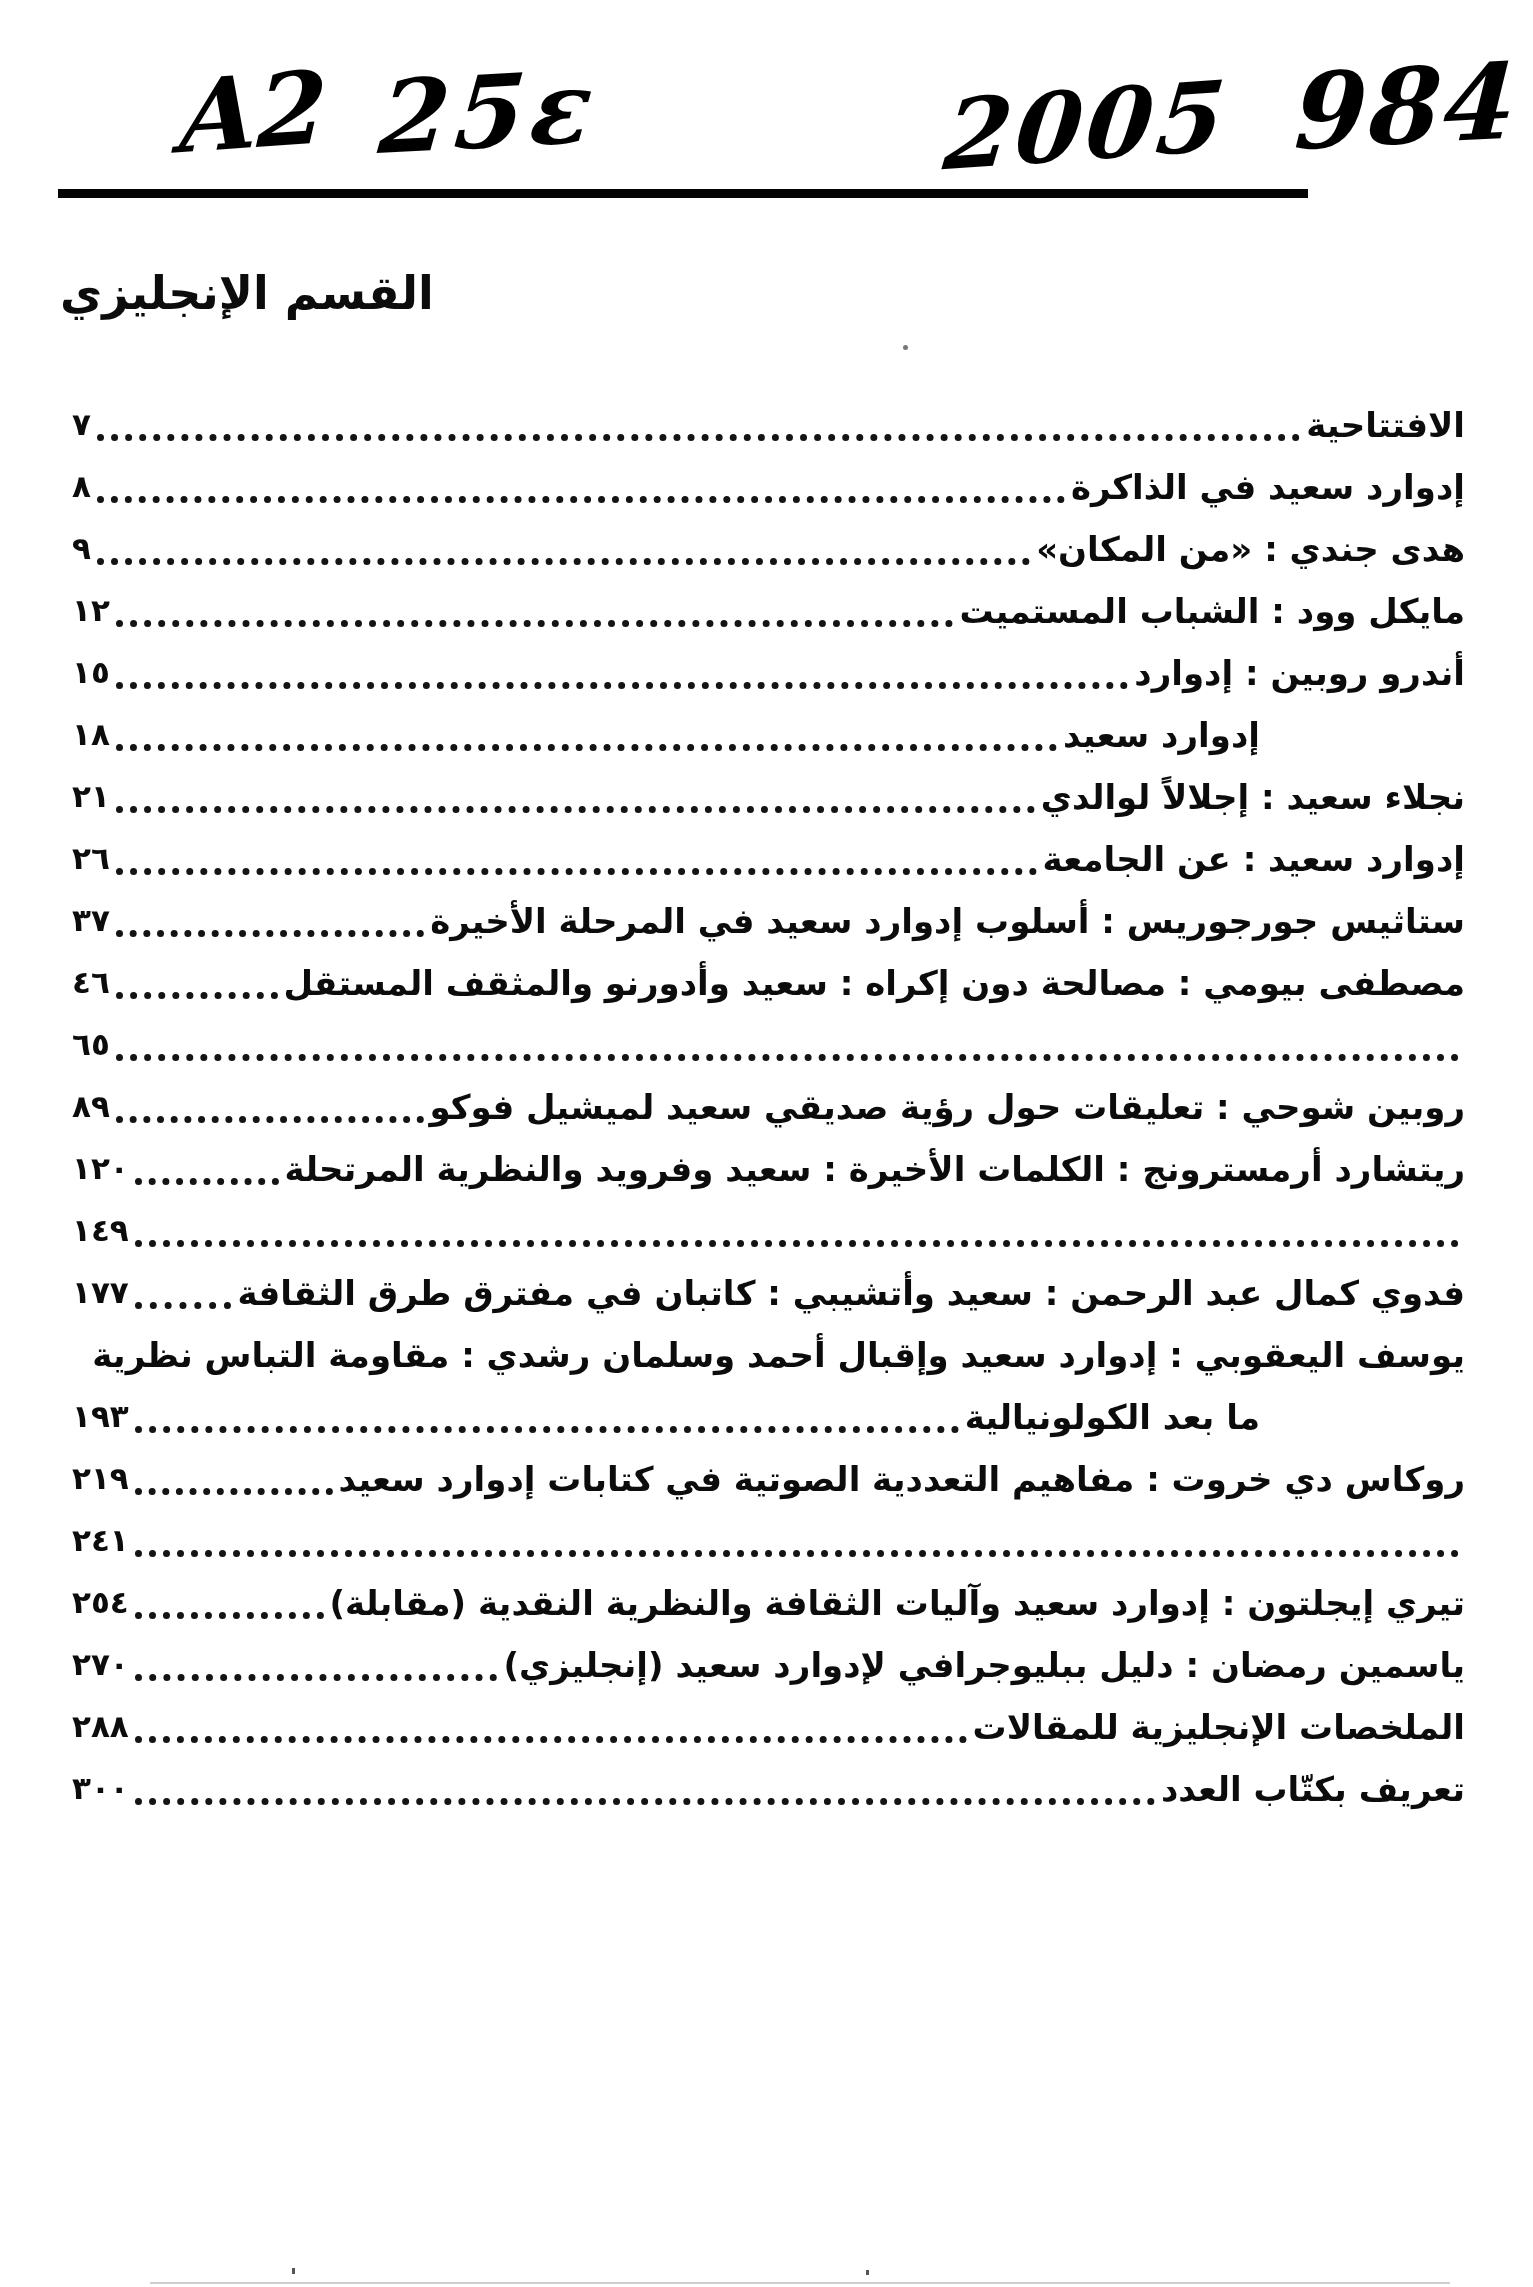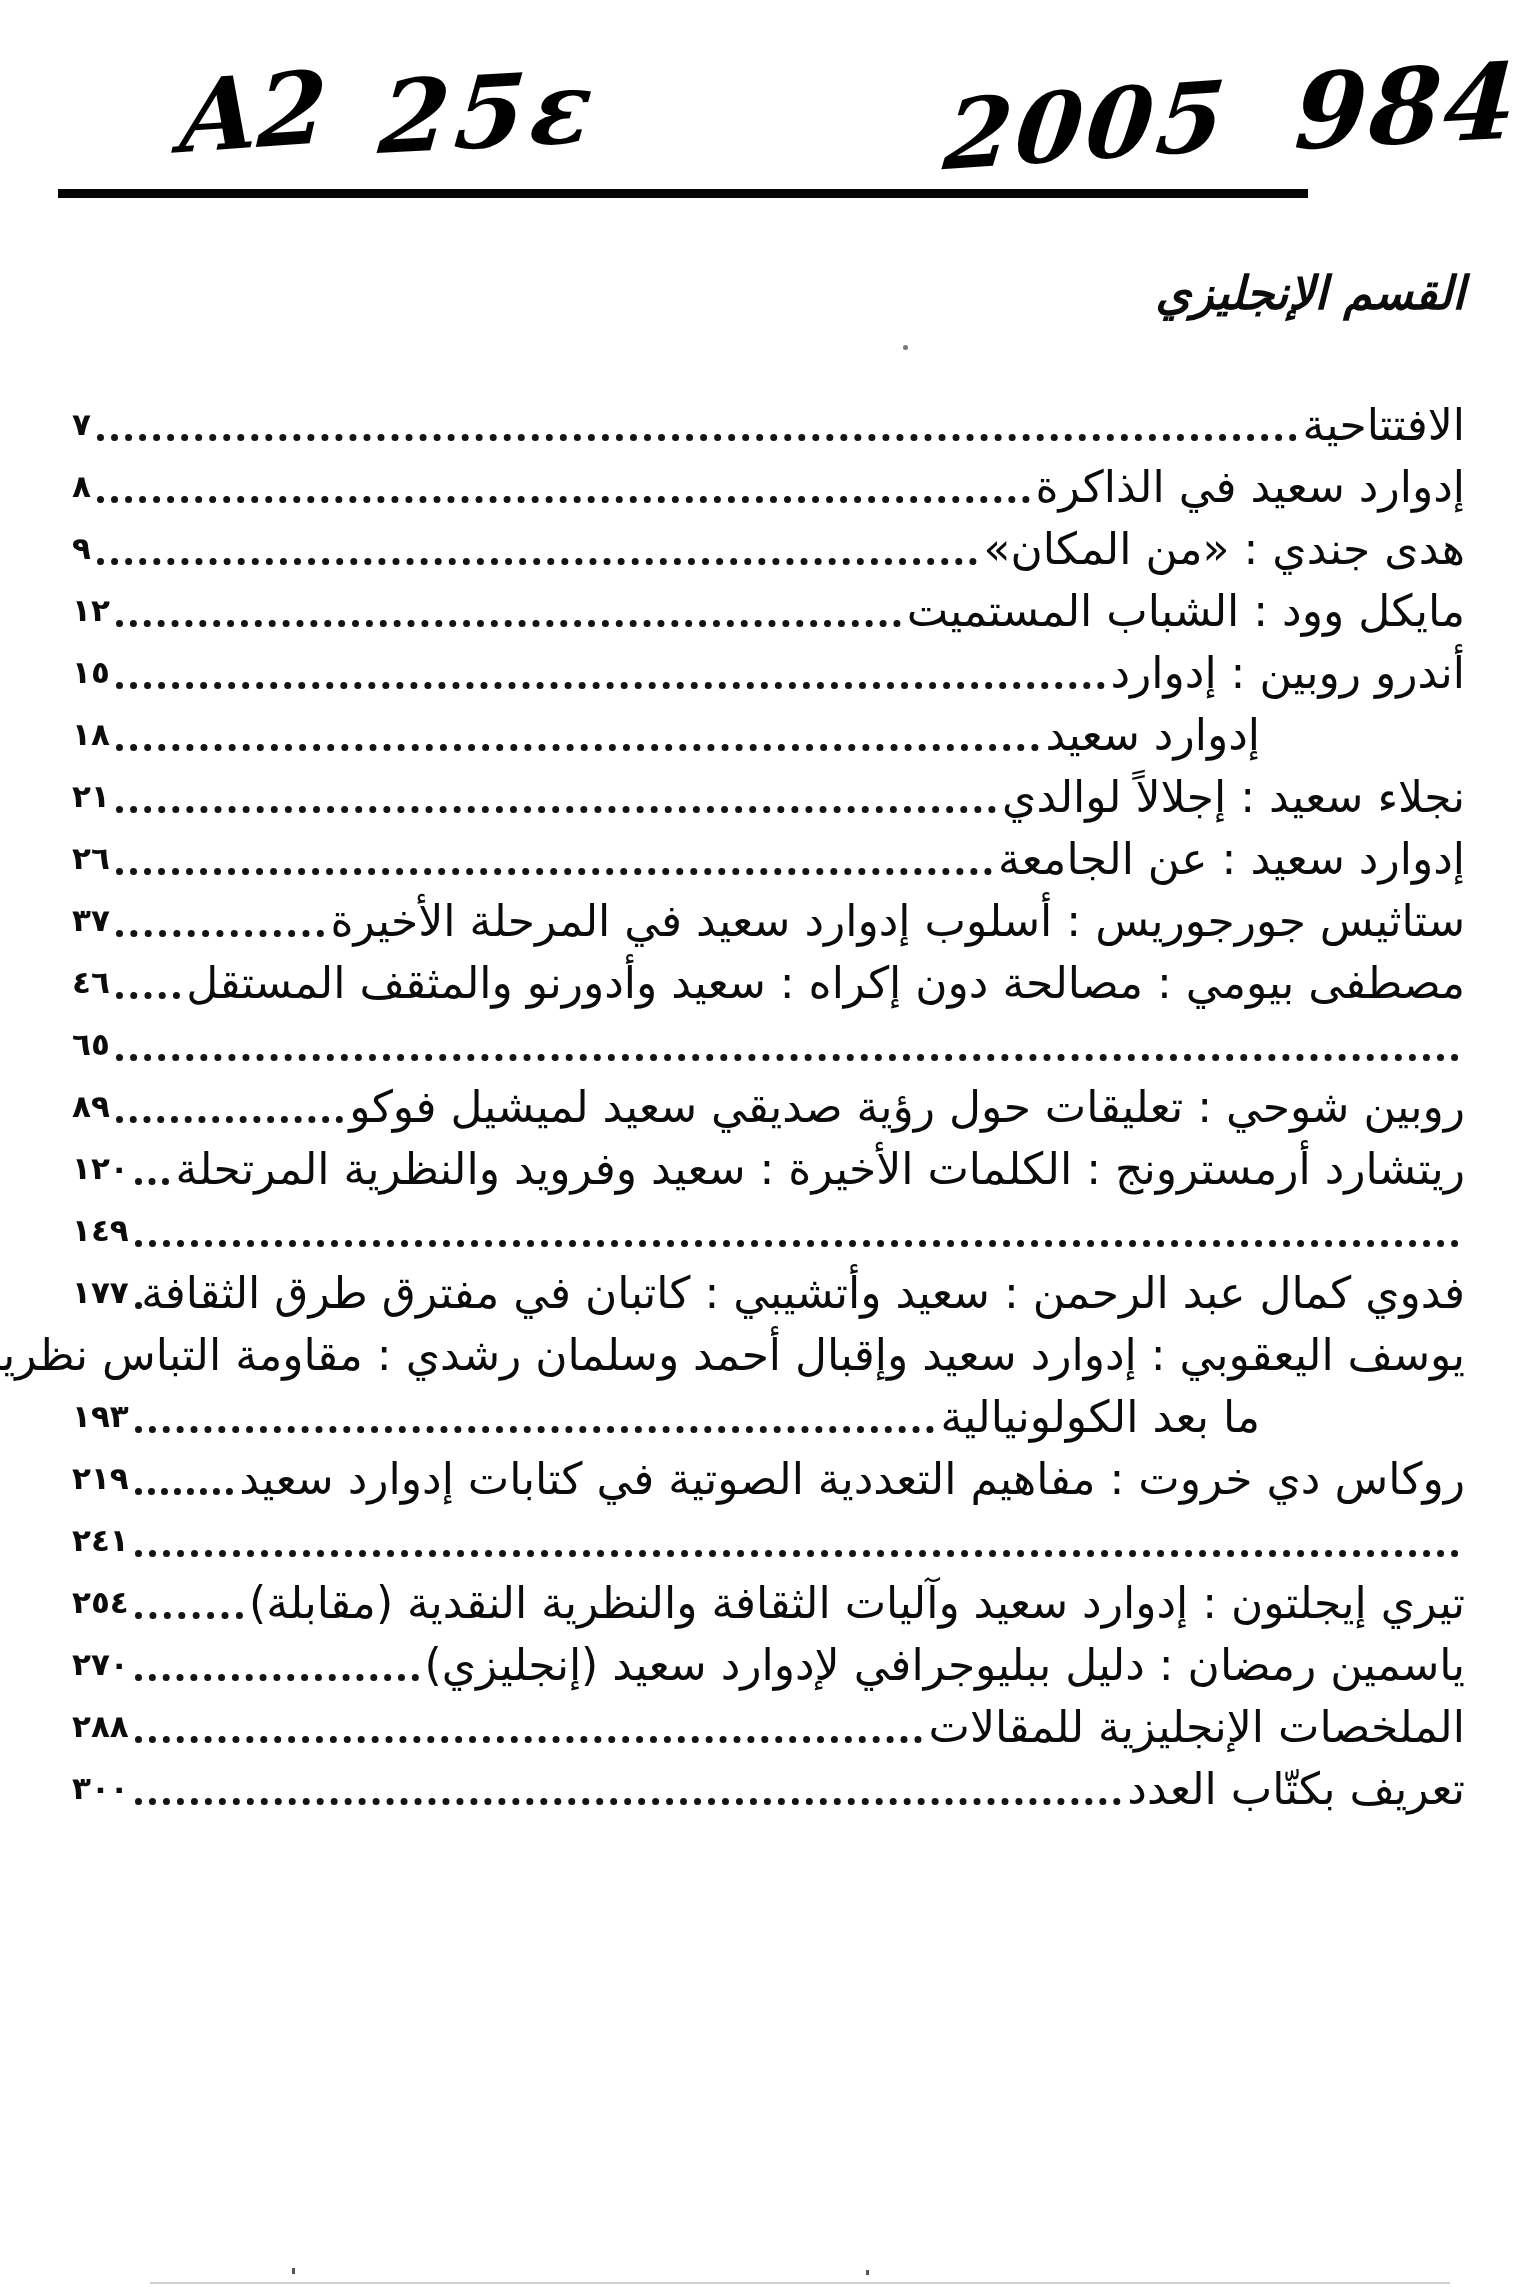--- a/index.html
+++ b/index.html
@@ -36,28 +36,27 @@
     left: 58px;
     top: 189px;
     width: 1250px;
     height: 9px;
     background: #050505;
   }
 
   
   .section-title {
     position: absolute;
-    left: 88px;
+    left: 60px;
     right: 68px;
     top: 266px;
-    text-align: right;
+    text-align: left;
     font-size: 46px;
     font-weight: 700;
     direction: rtl;
-    font-style: italic;
   }
 
   
   .toc {
     position: absolute;
     top: 394px;
     right: 68px;
     left: 72px;
     direction: rtl;
   }
@@ -65,22 +64,22 @@
     display: flex;
     align-items: center;
     height: 62px;
     direction: rtl;
   }
   .toc-row.continuation {
     padding-right: 205px;
   }
   .toc-label {
     white-space: nowrap;
-    font-size: 44px;
-    font-weight: 400;
+    font-size: 34px;
+    font-weight: 700;
     line-height: 1;
   }
   .dot-leader {
     flex: 1 1 auto;
     border-bottom: 7px dotted #141414;
     align-self: flex-end;
     margin: 0 6px 15px 6px;
     min-width: 0;
   }
   .toc-page {

